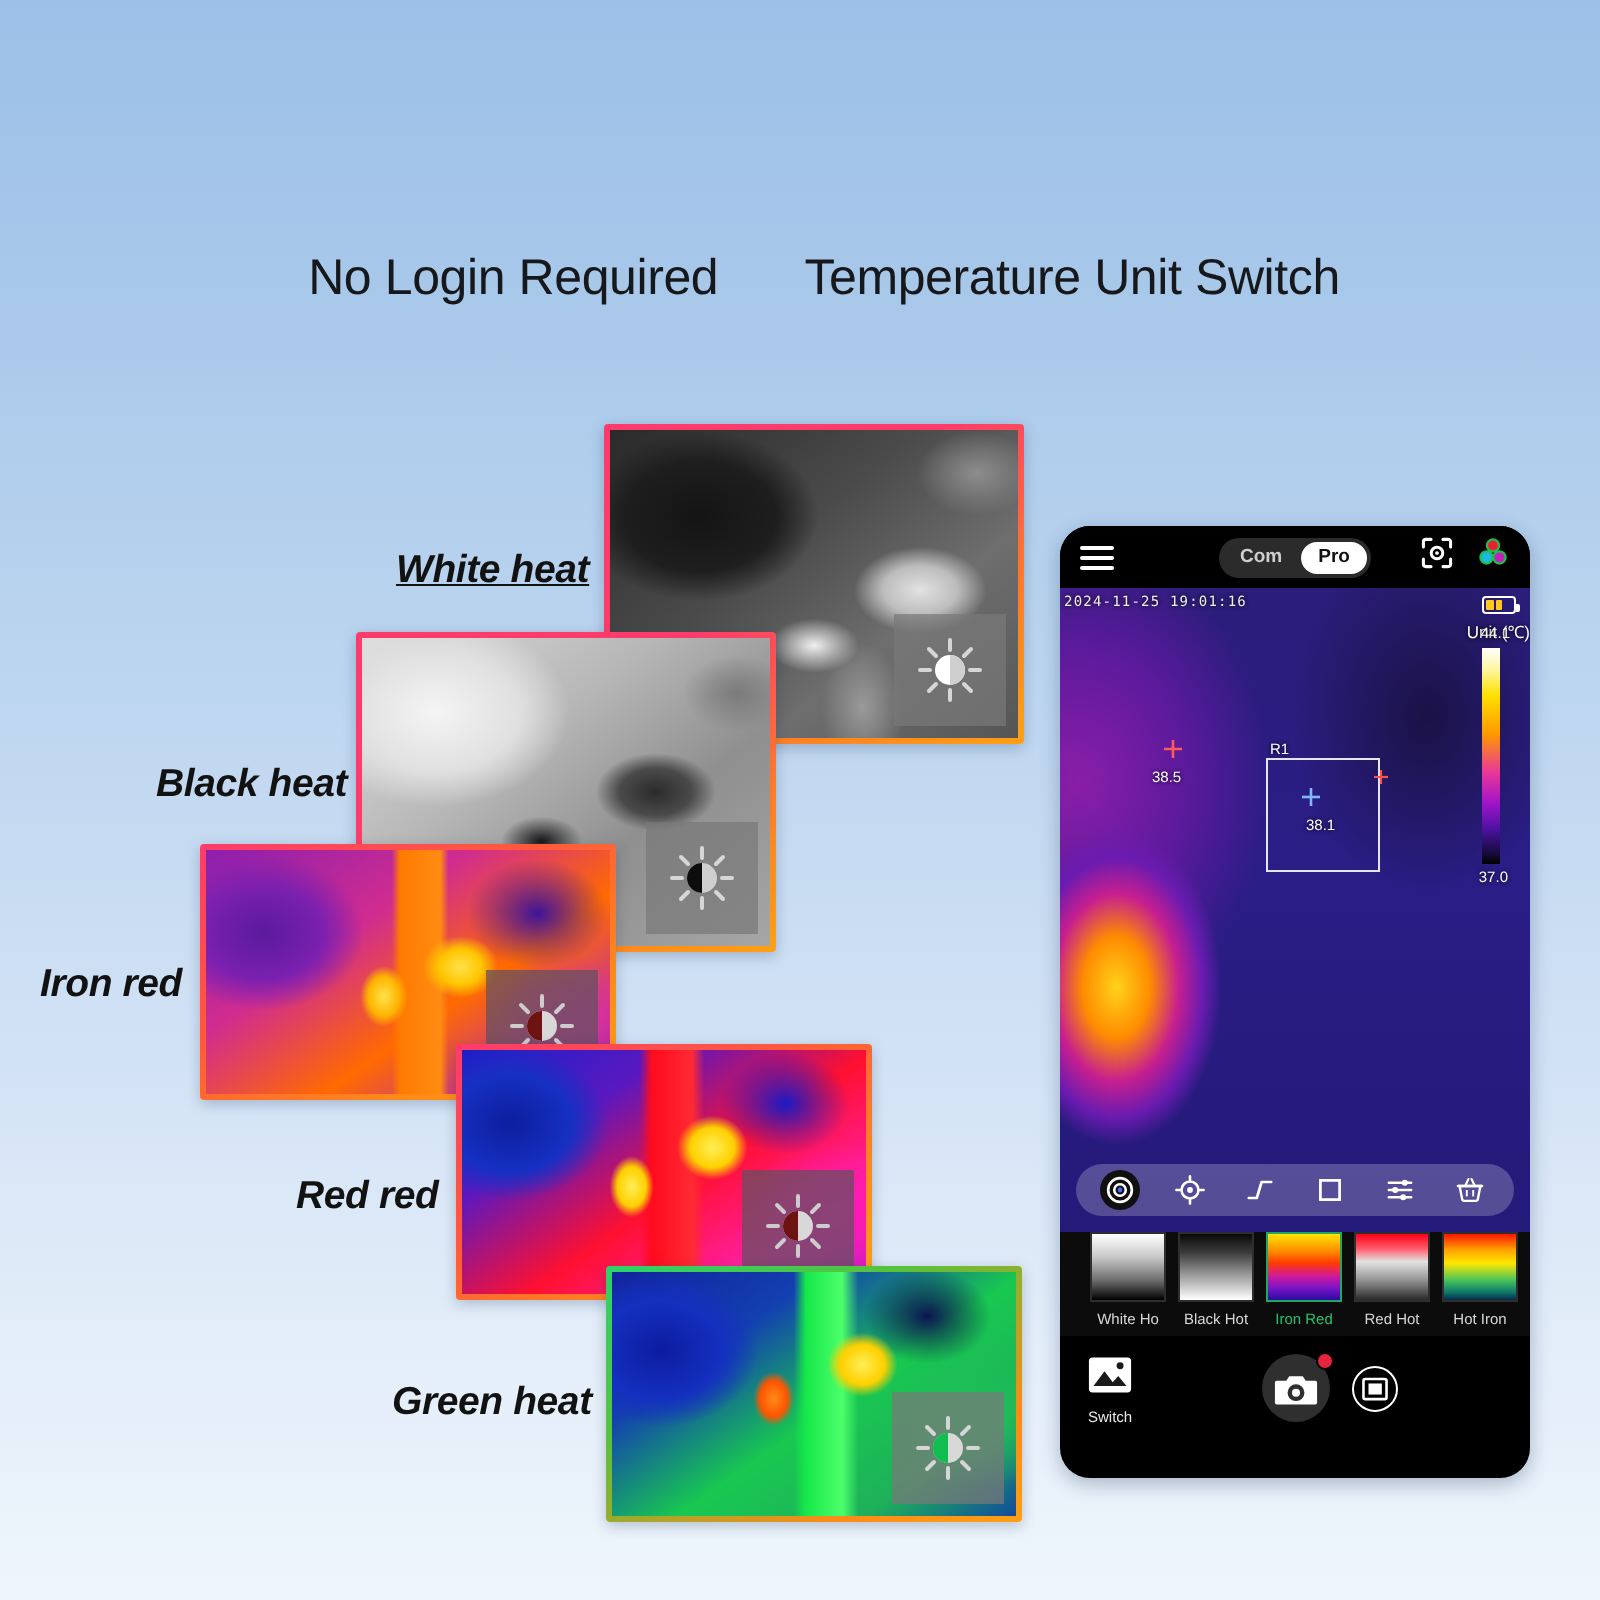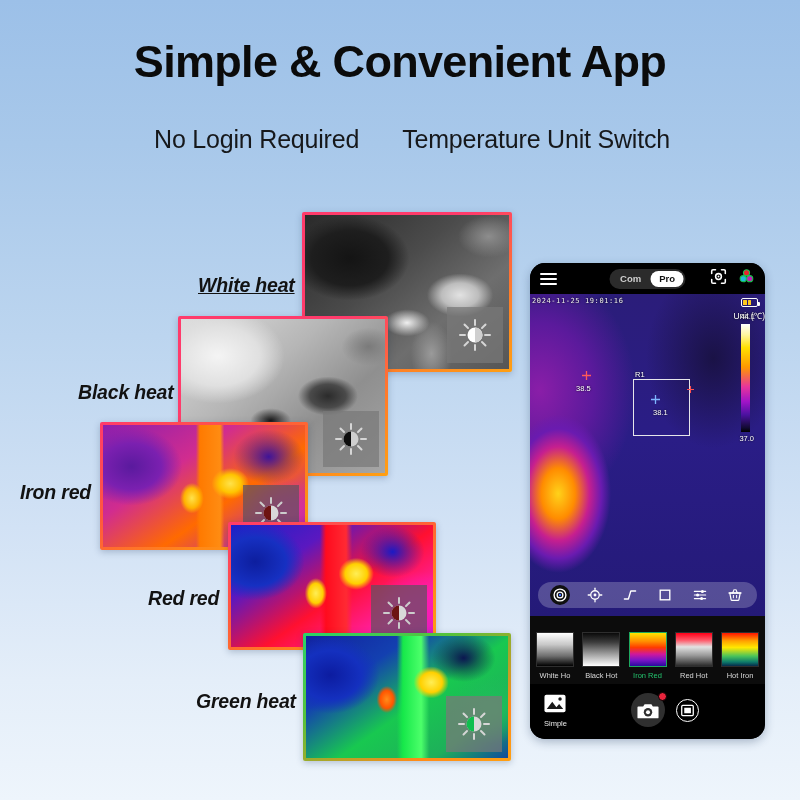--- a/index.html
+++ b/index.html
@@ -152,22 +152,22 @@
     position:absolute; left:8px; right:8px; bottom:8px; height:26px;
     background:rgba(225,225,235,.26); border-radius:13px;
     display:flex; align-items:center; justify-content:space-around;
     padding:0 4px;
   }
   .tool { width:20px; height:20px; display:flex; align-items:center; justify-content:center; border-radius:50%;}
   .tool.on { background:#101010; }
 
   
   #palettes {
-    display:flex; background:#0c0c0c; padding:16px 6px 4px 6px;
-    justify-content:space-between;
+    display:flex; background:#0c0c0c; padding:0 6px 4px 6px;
+    gap:6px; justify-content:flex-end;
   }
   .pal { width:38px; }
   .pal .sw { height:35px; border:1.2px solid #2e2e2e; }
   .pal.sel .sw { border:1.6px solid #1ea85f; }
   .pal .nm {
     margin-top:4px; font-size:7.5px; color:#d8d8d8;
     text-align:center; white-space:nowrap; overflow:hidden;
   }
   .pal.sel .nm { color:#24c46e; }
 
@@ -192,21 +192,20 @@
     position:absolute; left:62%; top:15px;
     width:23px; height:23px; border:1.6px solid #fff; border-radius:50%;
     display:flex; align-items:center; justify-content:center;
   }
 </style>
 </head>
 <body>
 
 <div id="page">
 
-  <div id="headline">Simple &amp; Convenient App</div>
 
   <div id="subline">
     <span>No Login Required</span>
     <span class="gap"></span>
     <span>Temperature Unit Switch</span>
   </div>
 
   <div class="card" style="left:302px; top:212px; width:210px; height:160px;
               background:linear-gradient(150deg,#ff3b6b 0%,#ff3b6b 35%,#ff7a2a 70%,#ffa012 100%);">
     <div class="card-inner">
@@ -523,21 +522,21 @@
       </div>
     </div>
 
     <div id="bottom">
       <div id="gallery">
         <svg width="22" height="19" viewBox="0 0 24 20">
           <rect x="0.5" y="0.5" width="23" height="19" rx="2" fill="#fff"></rect>
           <path d="M3 16 L9 8 L13.5 14 L16.5 10.5 L21 16 Z" fill="#1a1a1a"></path>
           <circle cx="17.5" cy="5" r="1.9" fill="#1a1a1a"></circle>
         </svg>
-        <div class="nm">Simple</div>
+        <div class="nm">Switch</div>
       </div>
 
       <div id="shutter">
         <svg width="22" height="19" viewBox="0 0 24 20">
           <path d="M1.5 5.5 h5.2 l1.6-2.4 h7.4 l1.6 2.4 h5.2 a1 1 0 0 1 1 1 v11 a1 1 0 0 1-1 1 h-21 a1 1 0 0 1-1-1 v-11 a1 1 0 0 1 1-1 z" fill="#fff"></path>
           <circle cx="12" cy="12" r="4.6" fill="#2f2f2f"></circle>
           <circle cx="12" cy="12" r="2.2" fill="#fff"></circle>
         </svg>
         <span id="rec-dot"></span>
       </div>

